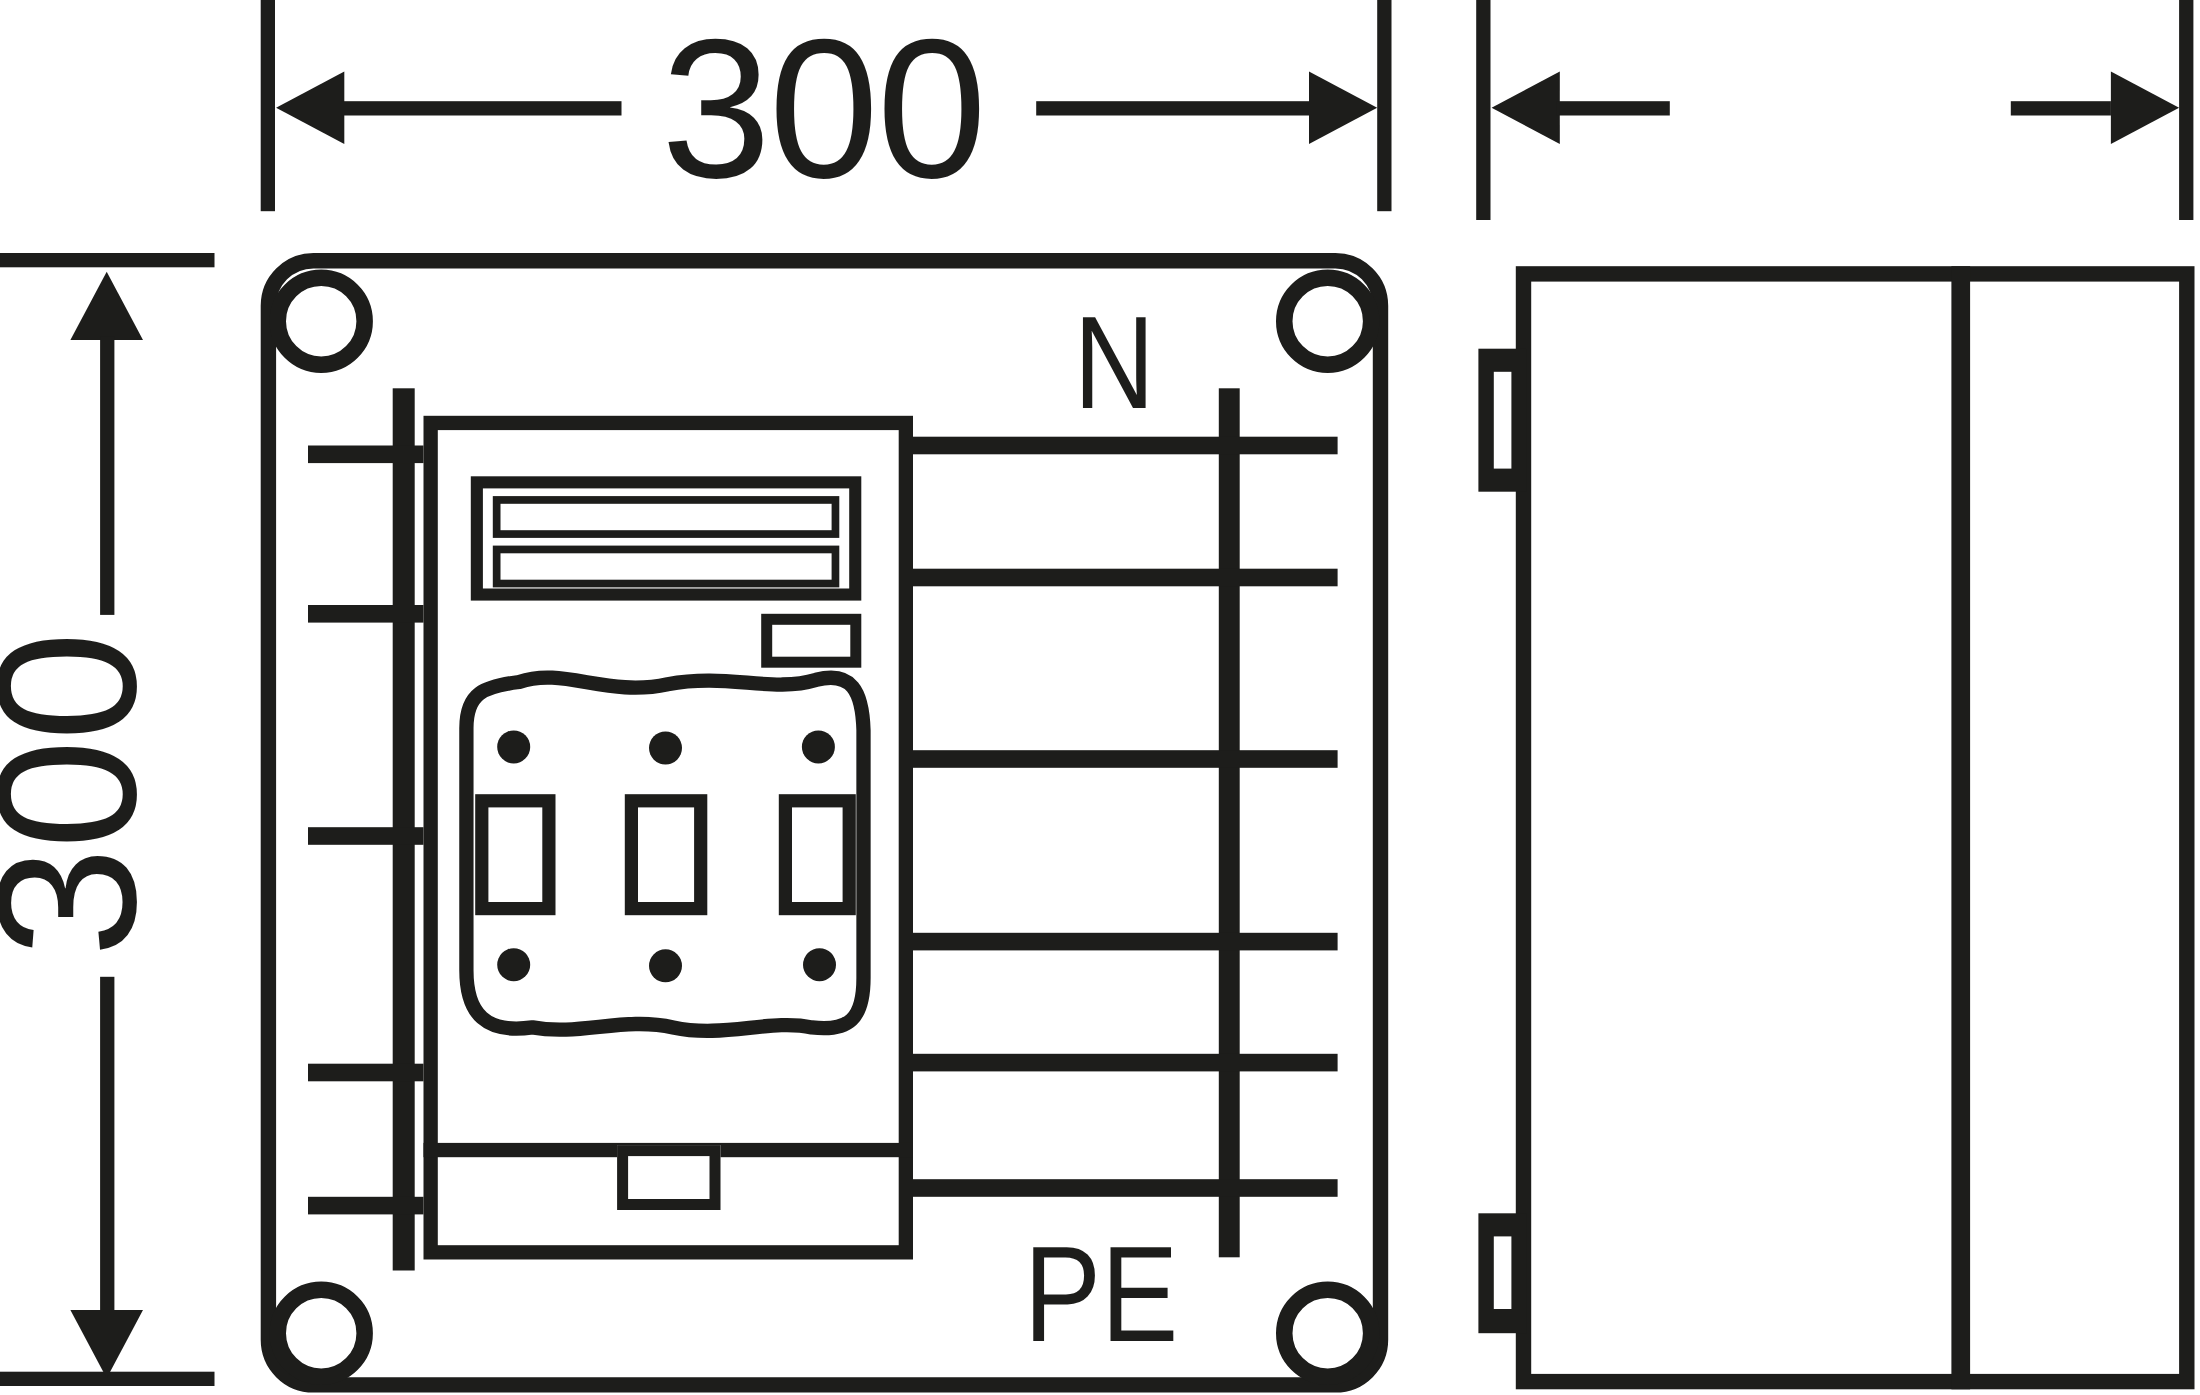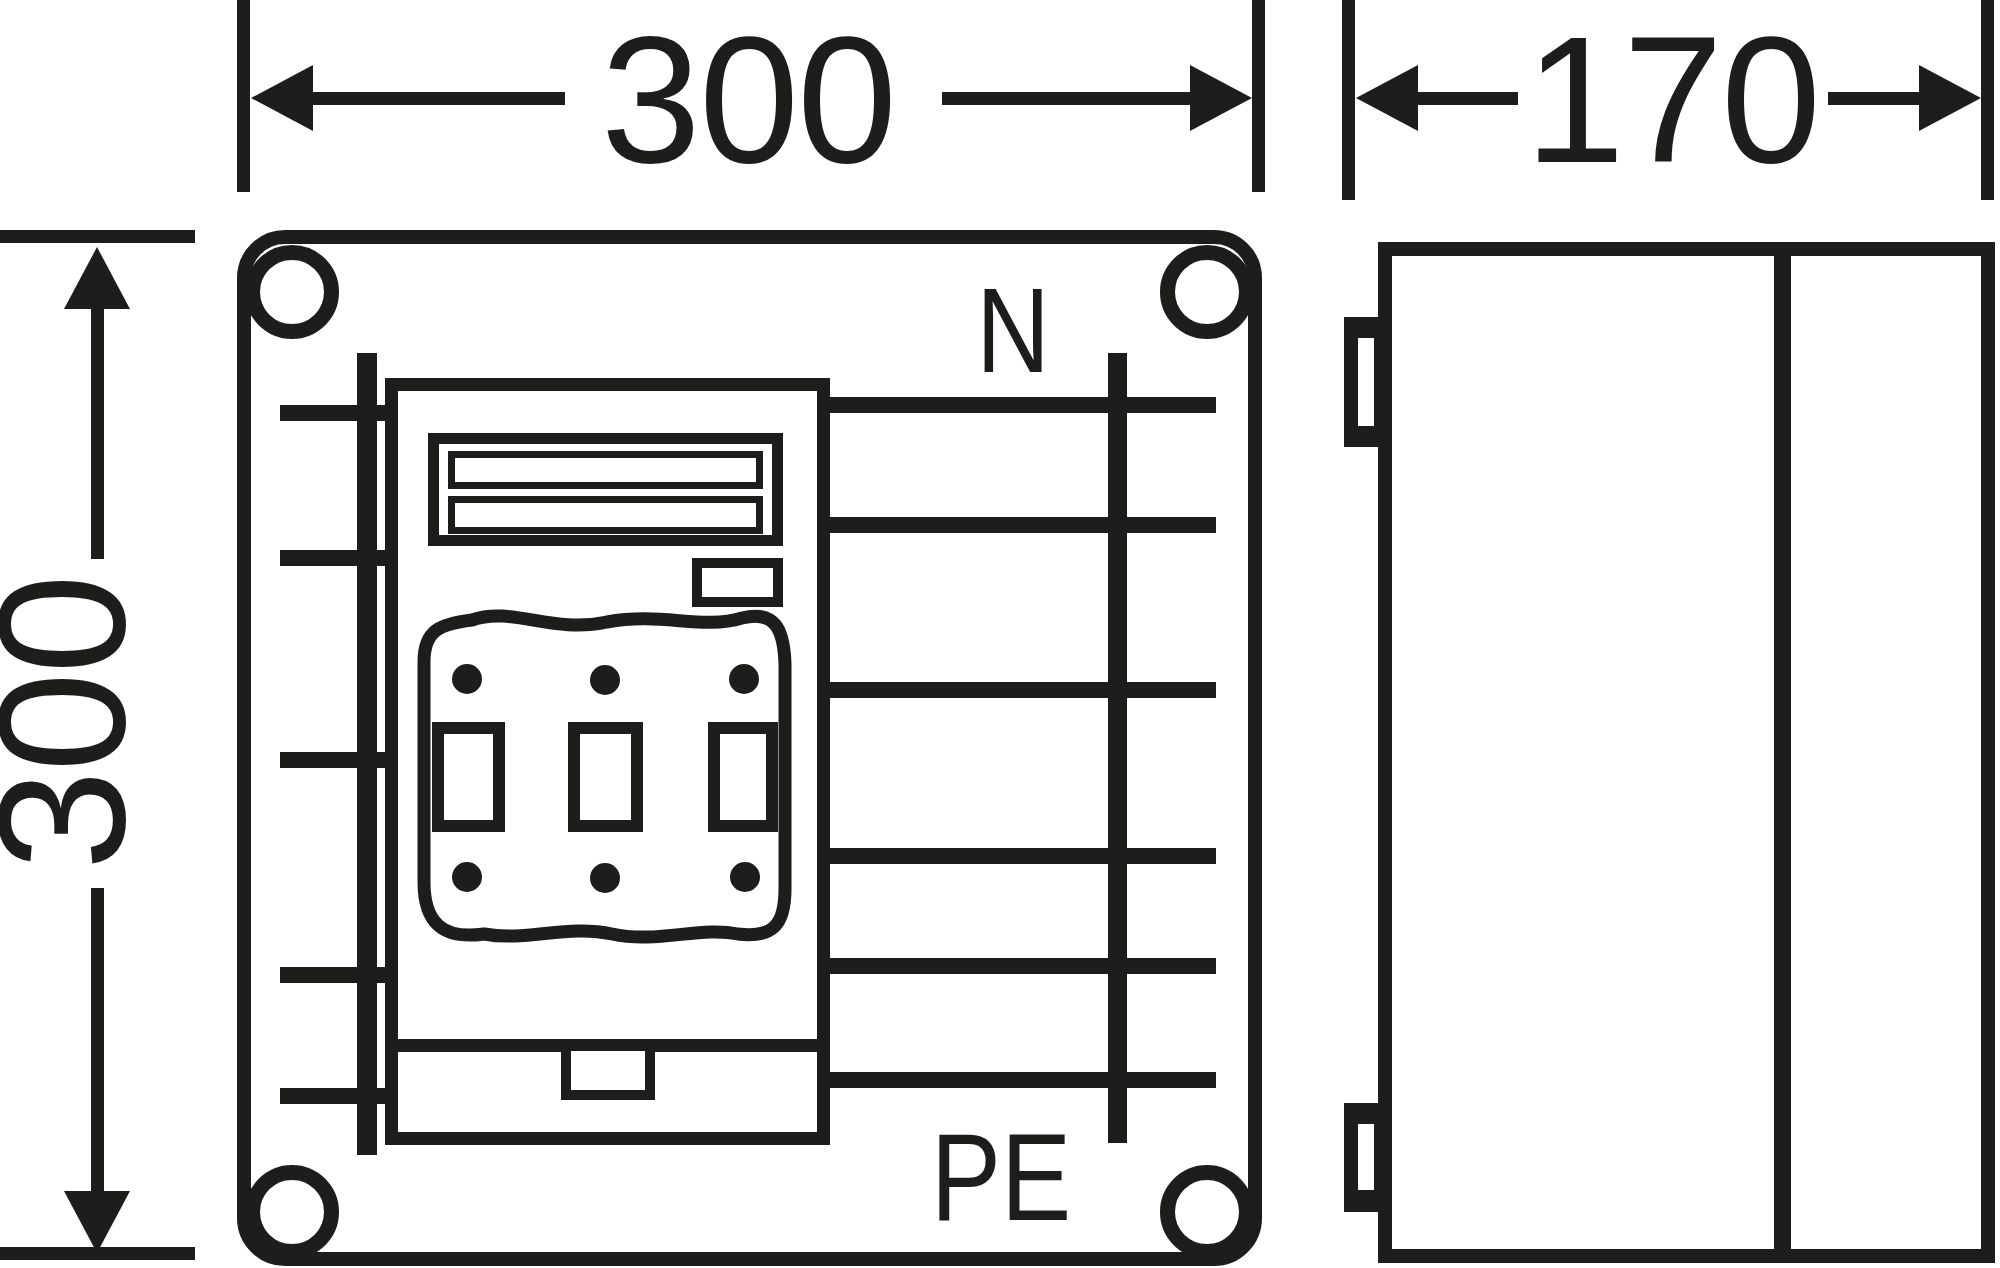--- a/index.html
+++ b/index.html
@@ -34,21 +34,20 @@
   <div class="arr left" style="left:251px; top:65px;"></div>
   <div class="ln" style="left:310px; top:92px; width:255px; height:13px;"></div>
   <div class="dimtext" style="left:598px; top:10px; width:300px;">300</div>
   <div class="ln" style="left:942px; top:92px; width:248px; height:13px;"></div>
   <div class="arr right" style="left:1190px; top:65px;"></div>
 
   <div class="ln" style="left:1342px; top:0; width:13px; height:200px;"></div>
   <div class="ln" style="left:1981px; top:0; width:13px; height:200px;"></div>
   <div class="arr left" style="left:1356px; top:65px;"></div>
   <div class="ln" style="left:1415px; top:92px; width:103px; height:13px;"></div>
-  <div class="dimtext" style="left:1522px; top:10px; width:300px;">170</div>
   <div class="ln" style="left:1828px; top:92px; width:91px; height:13px;"></div>
   <div class="arr right" style="left:1919px; top:65px;"></div>
 
   <div class="ln" style="left:0; top:230px; width:195px; height:13px;"></div>
   <div class="ln" style="left:0; top:1247px; width:195px; height:13px;"></div>
   <div class="arr up" style="left:64px; top:247px;"></div>
   <div class="ln" style="left:91px; top:306px; width:13px; height:253px;"></div>
   <div class="dimtext vtext" style="left:62px; top:723px;">300</div>
   <div class="ln" style="left:91px; top:888px; width:13px; height:303px;"></div>
   <div class="arr down" style="left:64px; top:1191px;"></div>

